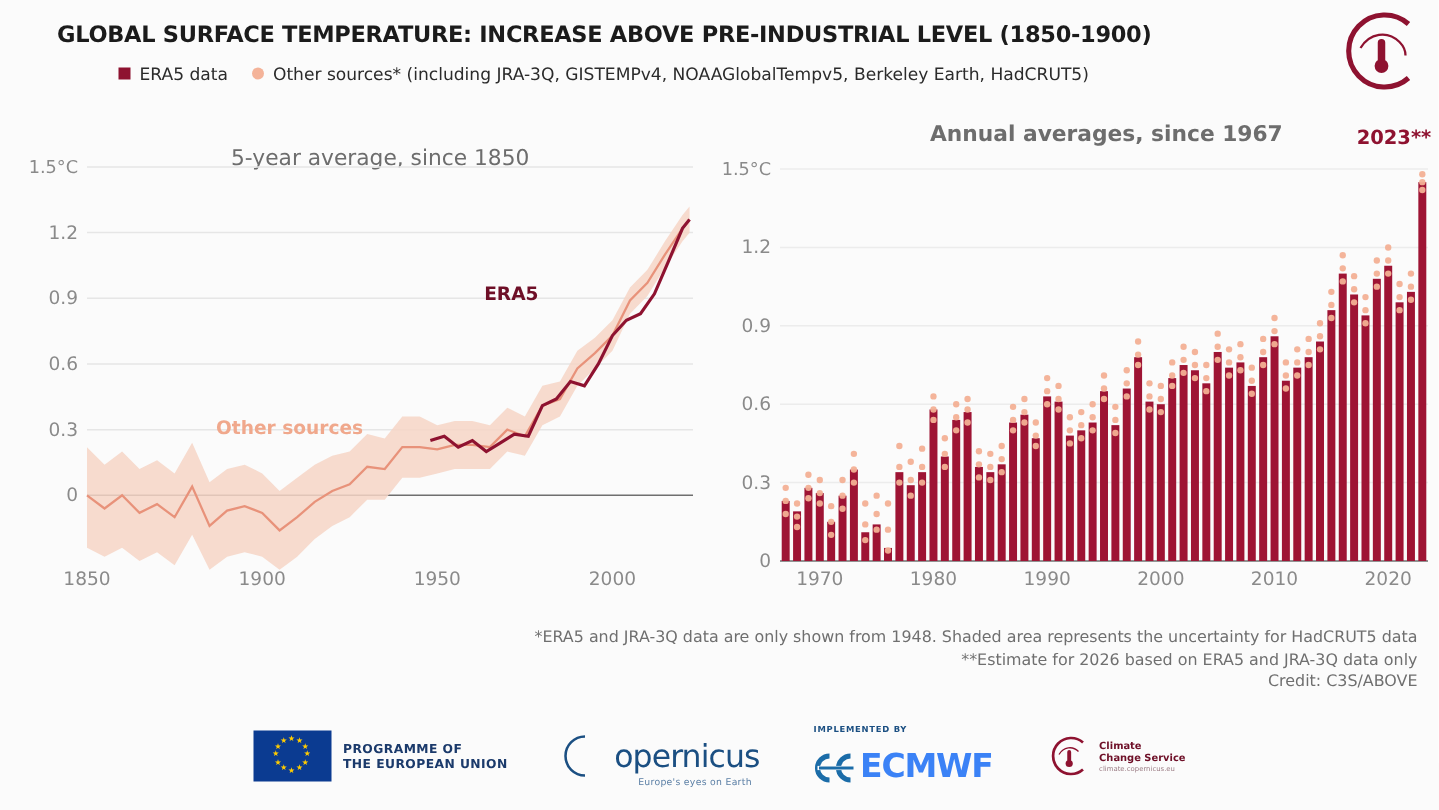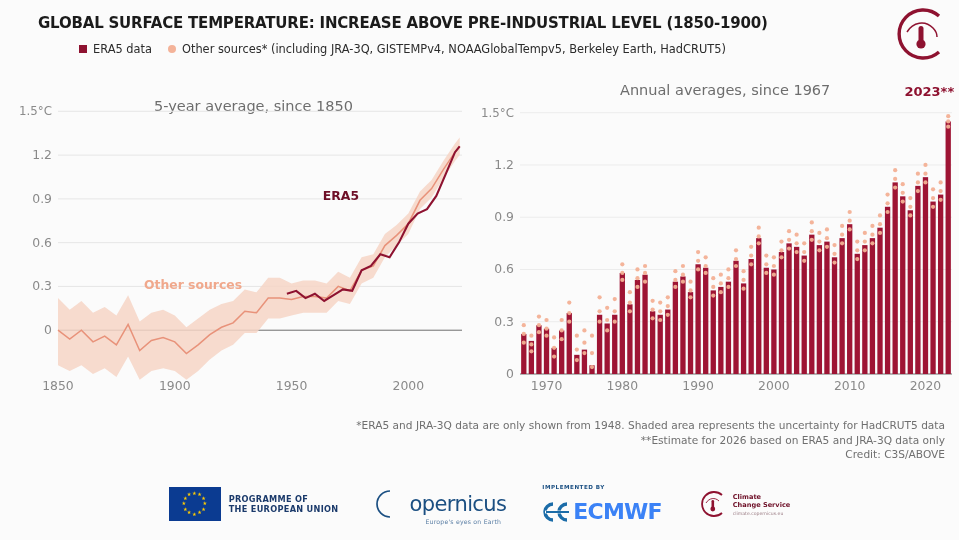--- a/index.html
+++ b/index.html
@@ -77,21 +77,21 @@
   #chart-right { left: 478px; top: 82px; width: 478px; height: 320px; }
 
   .chart-title {
     position: absolute;
     top: 0;
     font-size: 14.5px;
     color: #6d6d6d;
     white-space: nowrap;
   }
   #chart-left .chart-title  { left: 140px; margin-top: 16px; }
-  #chart-right .chart-title { left: 142px; }
+  #chart-right .chart-title { left: 142px; font-weight: bold; }
 
   .plot { position: absolute; left: 0; top: 0; width: 100%; height: 100%; }
 
   
   .footnotes {
     position: absolute;
     right: 14px;
     top: 418px;
     width: 600px;
     text-align: right;

